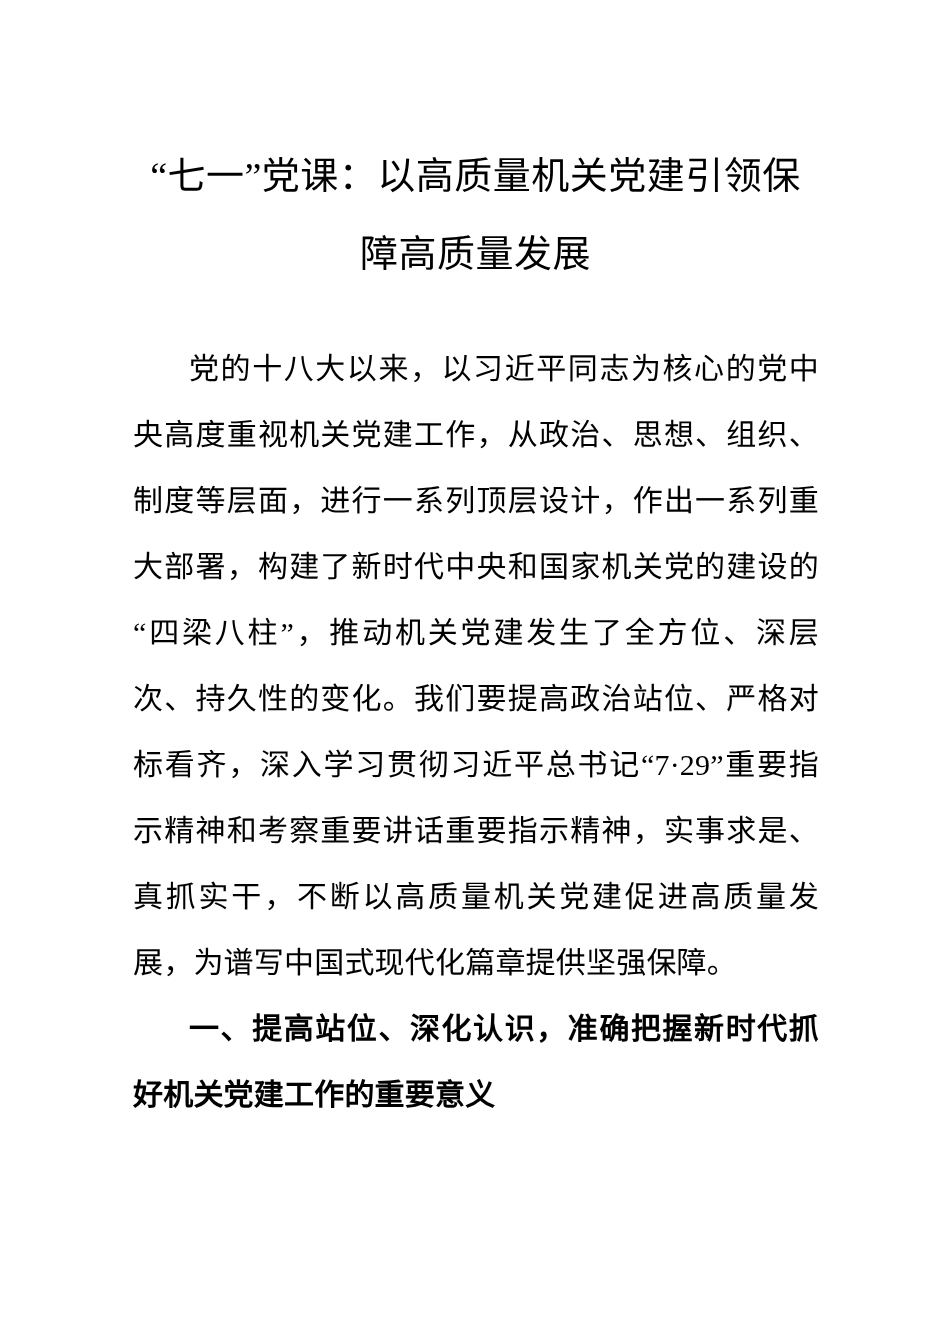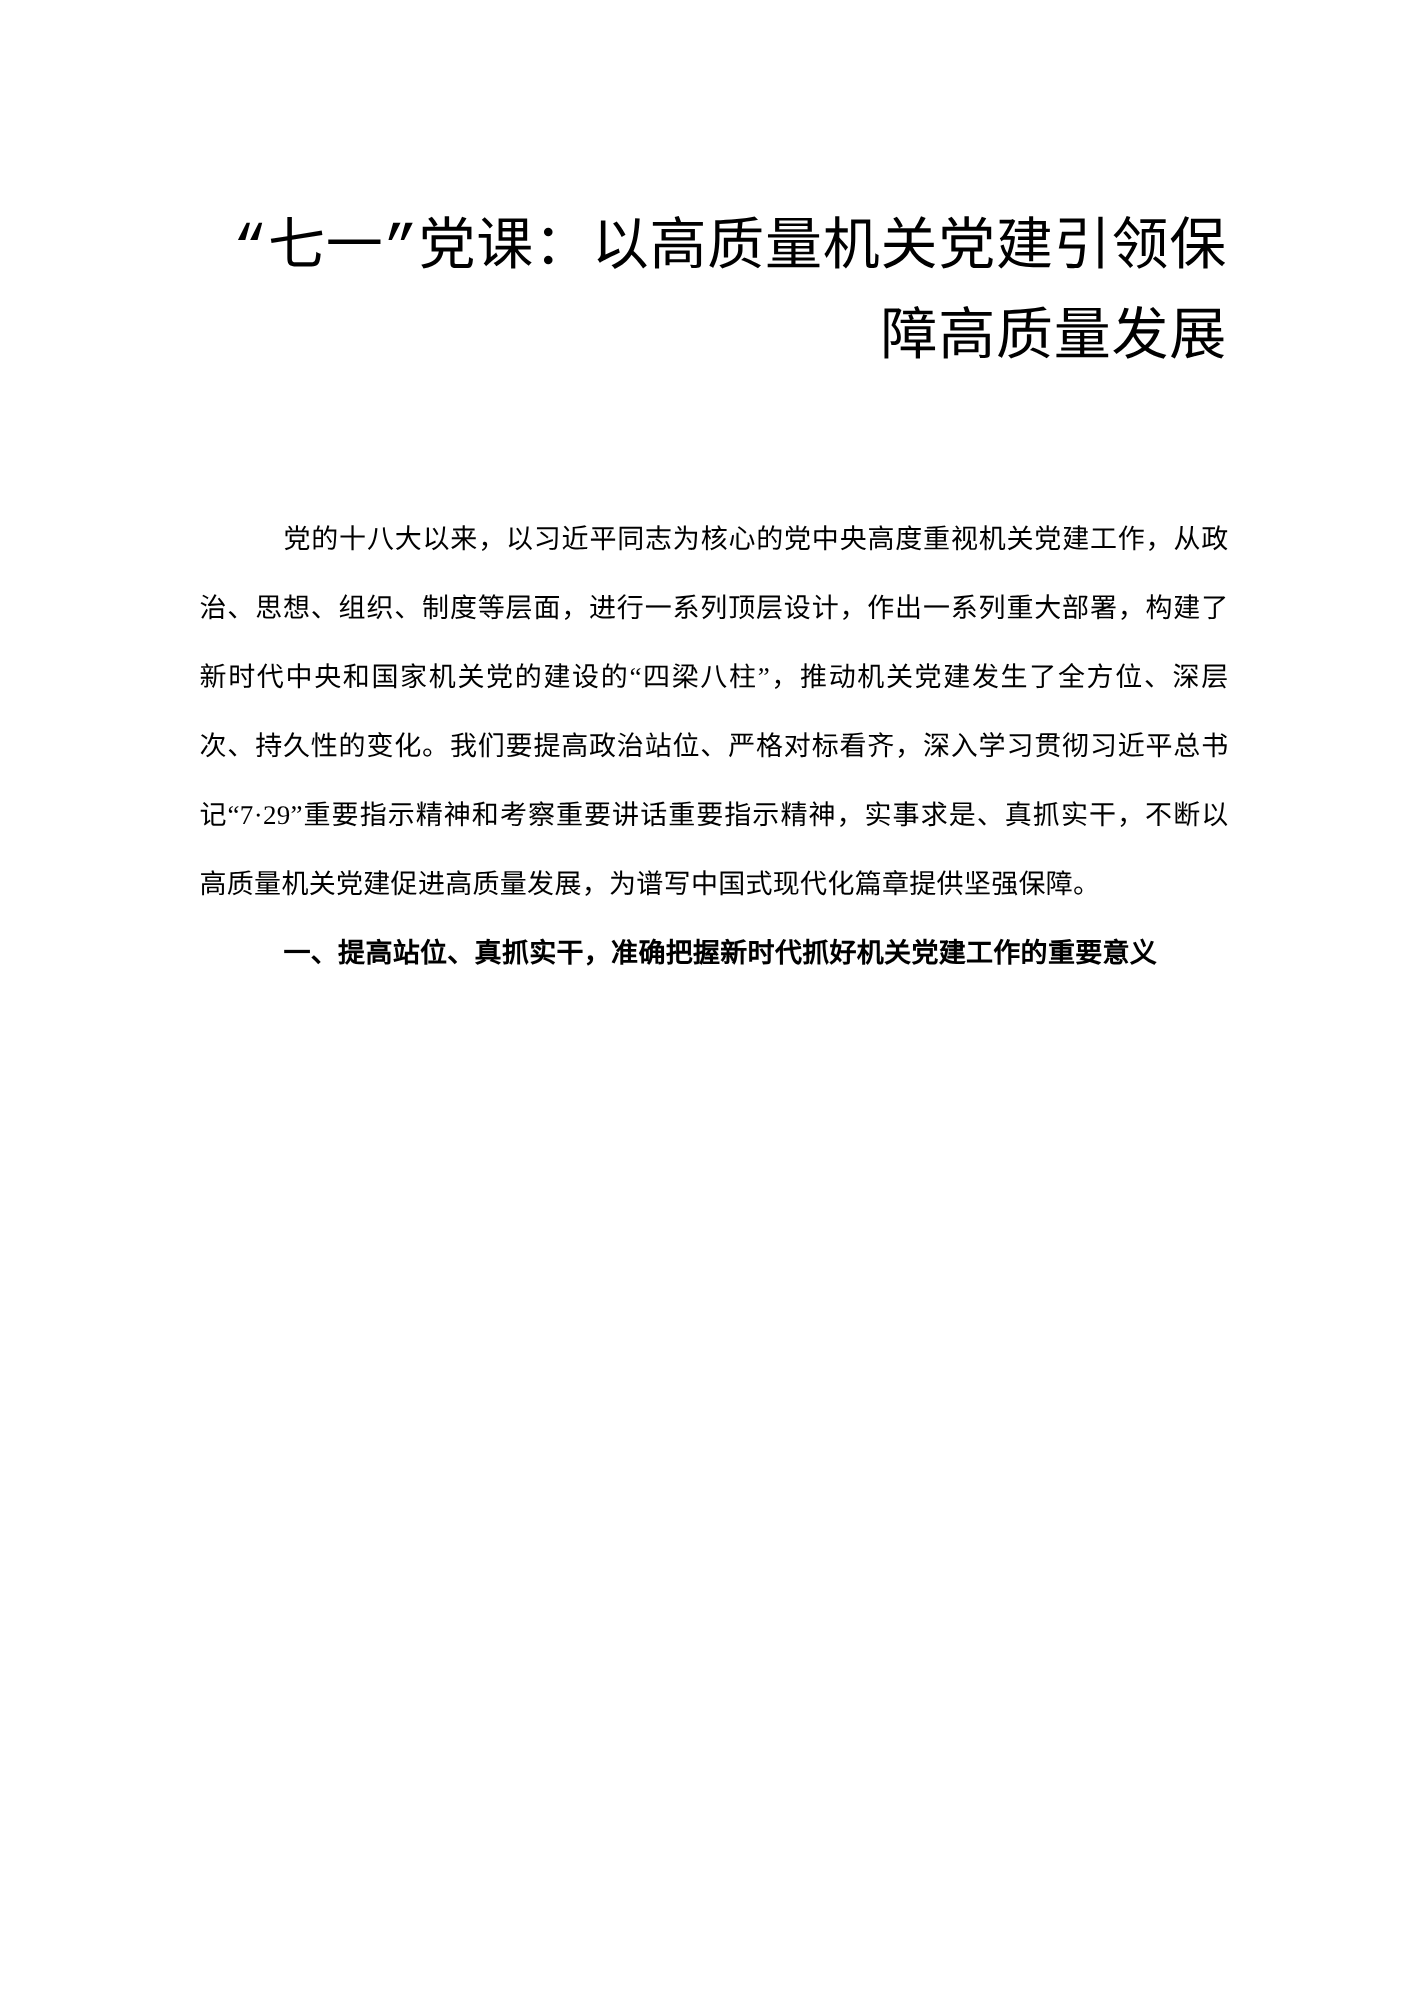--- a/index.html
+++ b/index.html
@@ -23,41 +23,41 @@
     background: #ffffff;
     box-sizing: border-box;
   }
 
   
   .doc-title {
     position: absolute;
     left: 133px;
     top: 112px;
     width: 685px;
-    text-align: right;
-    font-family: Liberation Mono, monospace;
+    text-align: center;
+    font-family: Liberation Serif, serif;
     font-size: 38px;
     font-weight: 400;
-    line-height: 60px;
+    line-height: 78px;
     letter-spacing: 0.5px;
     white-space: pre-line;
   }
 
   
   .body-block {
     position: absolute;
     left: 133px;
     top: 336px;
     width: 686px;
   }
 
   .para {
     font-family: "Liberation Serif", "DejaVu Serif", serif;
-    font-size: 18px;
-    line-height: 46px;
+    font-size: 30px;
+    line-height: 66px;
     text-align: justify;
     text-justify: inter-character;
     text-indent: 56px;
     margin: 0;
     letter-spacing: 0.2px;
     font-weight: 400;
   }
 
   .para.bold {
     font-weight: 700;
@@ -73,18 +73,18 @@
 
 <div class="page">
 
   <h1 class="doc-title">“七一”党课：以高质量机关党建引领保
 障高质量发展</h1>
 
   <div class="body-block">
 
     <p class="para">党的十八大以来，以习近平同志为核心的党中央高度重视机关党建工作，从政治、思想、组织、制度等层面，进行一系列顶层设计，作出一系列重大部署，构建了新时代中央和国家机关党的建设的“四梁八柱”，推动机关党建发生了全方位、深层次、持久性的变化。我们要提高政治站位、严格对标看齐，深入学习贯彻习近平总书记“7·29”重要指示精神和考察重要讲话重要指示精神，实事求是、真抓实干，不断以高质量机关党建促进高质量发展，为谱写中国式现代化篇章提供坚强保障。</p>
 
-    <p class="para bold">一、提高站位、真抓实干，准确把握新时代抓好机关党建工作的重要意义</p>
+    <p class="para bold">一、提高站位、深化认识，准确把握新时代抓好机关党建工作的重要意义</p>
 
 
   </div>
 
 </div>
 
 </body></html>

